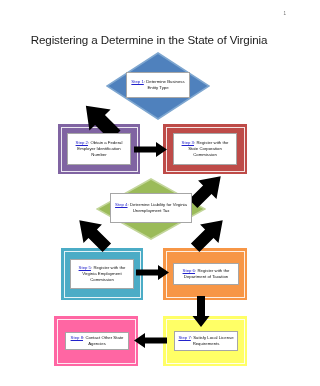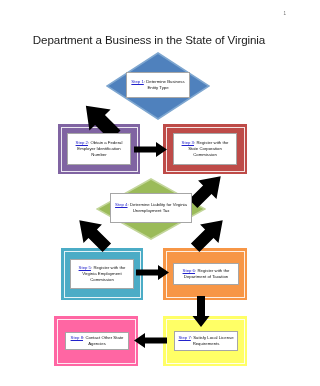--- a/index.html
+++ b/index.html
@@ -97,21 +97,21 @@
   }
   .arrow svg { display: block; }
 </style>
 </head>
 <body>
 
 <div id="page">
 
   <div class="page-number">1</div>
 
-  <div class="doc-title">Department a Business in the State of Virginia</div>
+  <div class="doc-title">Registering a Determine in the State of Virginia</div>
 
   <div class="diamond node" style="left:106px; top:52px; width:104px; height:68px;">
     <svg width="104" height="68" viewBox="0 0 104 68">
       <polygon points="52,1 103,34 52,67 1,34" fill="#4F81BD" stroke="#7FA7D0" stroke-width="1.6"></polygon>
     </svg>
     <div class="label" style="left:20px; top:20px; width:64px; height:26px;">
       <div>
         <span class="steplink">Step 1</span><span>: Determine Business Entity Type</span>
       </div>
     </div>

